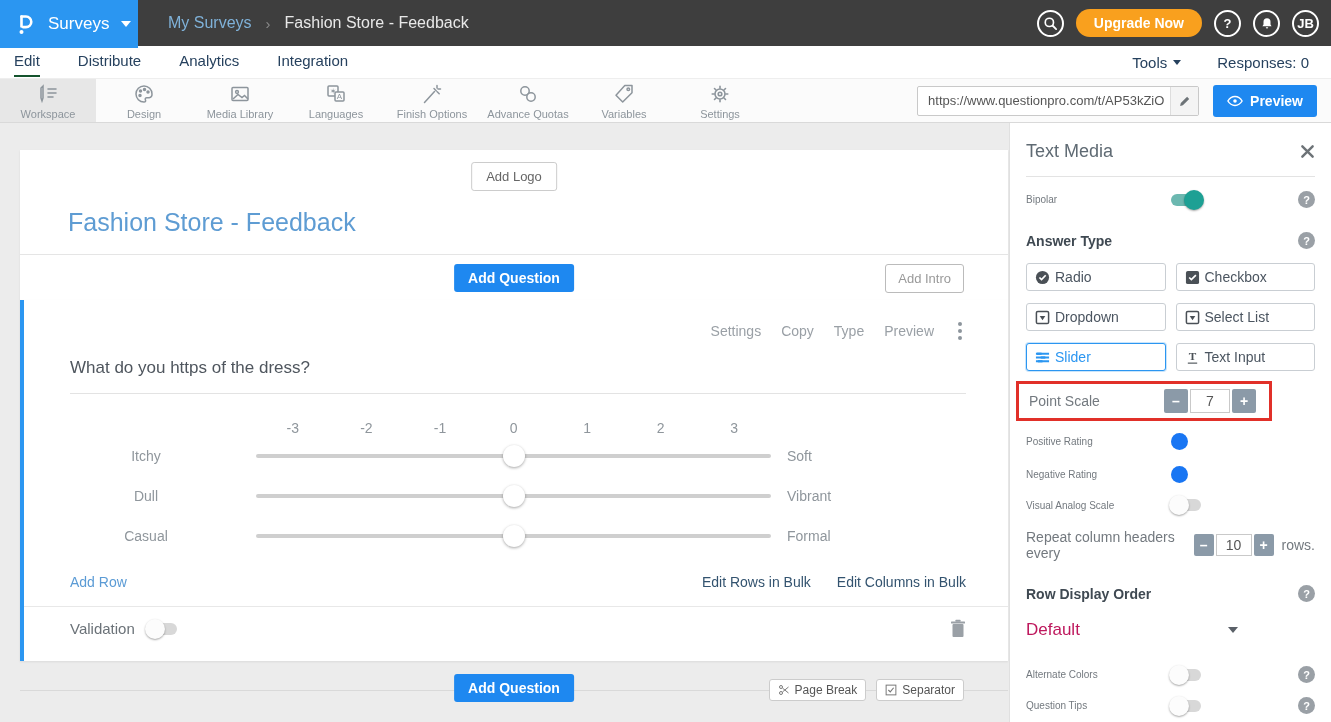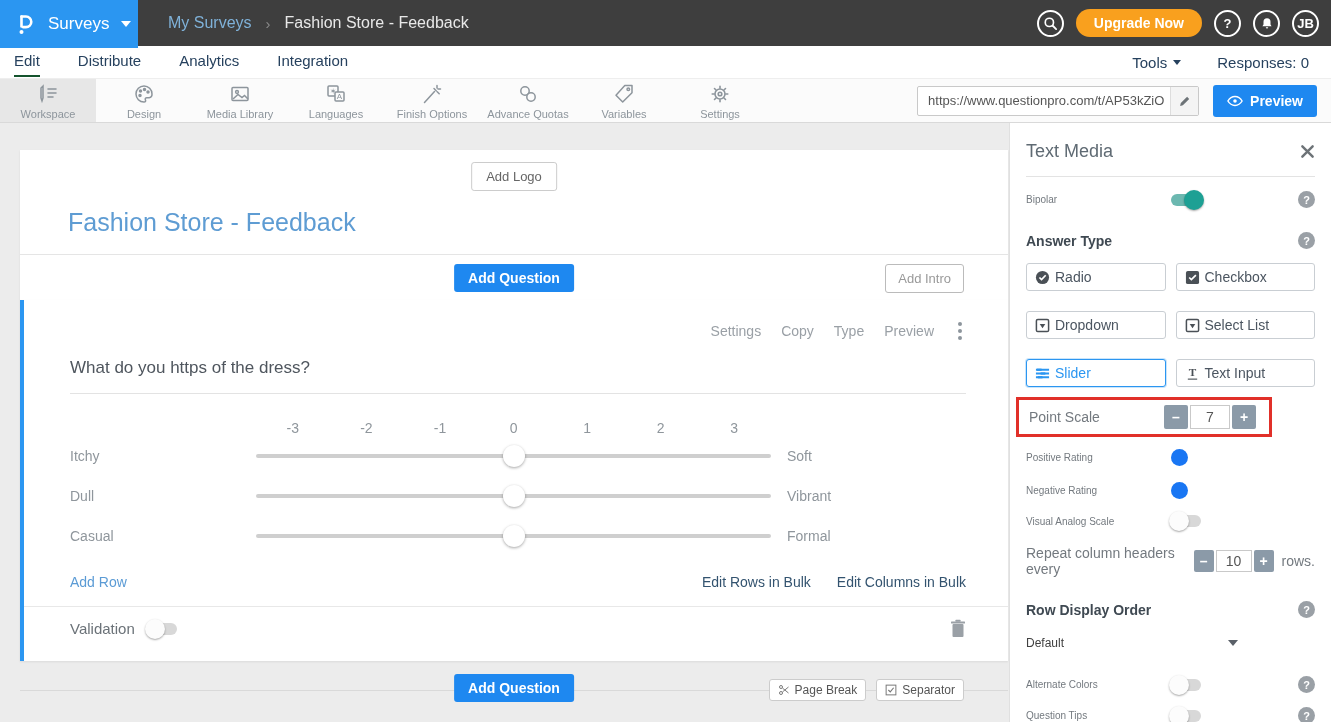--- a/index.html
+++ b/index.html
@@ -57,21 +57,21 @@
   .card2 { top:177px; height:361px; border-left:4px solid #2b96f1; padding:0 42px 0 46px; }
   .q-actions { display:flex; justify-content:flex-end; align-items:center; gap:20px; margin-top:20px; color:#9aa0a6; font-size:14px; }
   .q-actions span { cursor:pointer; }
   .kebab { display:flex; flex-direction:column; gap:3px; cursor:pointer; padding:2px 4px; }
   .kebab i { width:4px; height:4px; border-radius:50%; background:#8d959c; }
   .q-text { margin-top:16px; font-size:17px; color:#4f565e; }
   .q-hr { margin-top:15px; border-bottom:1px solid #e3e3e3; }
   .scale-header { margin-top:26px; margin-left:186px; width:515px; display:flex; }
   .scale-header span { flex:1; text-align:center; color:#8f969c; font-size:14px; }
   .slider-row { display:flex; align-items:center; height:40px; }
-  .sl-left { width:152px; text-align:left; color:#8f969c; font-size:14px; }
+  .sl-left { width:152px; text-align:center; color:#8f969c; font-size:14px; }
   .sl-track-wrap { width:515px; margin-left:34px; position:relative; height:20px; }
   .sl-track { position:absolute; top:8px; left:0; right:0; height:4px; background:#cfcfcf; border-radius:2px; }
   .sl-handle { position:absolute; top:-1px; left:50%; transform:translateX(-50%); width:22px; height:22px; border-radius:50%; background:#fff; box-shadow:0 1px 3px rgba(0,0,0,.35); cursor:pointer; }
   .sl-right { margin-left:16px; color:#8f969c; font-size:14px; }
   .row-links { display:flex; align-items:center; margin-top:18px; font-size:14px; }
   .add-row { color:#5b9bd5; cursor:pointer; }
   .bulk-links { margin-left:auto; display:flex; gap:26px; }
   .bulk-links span { color:#33536f; cursor:pointer; }
   .validation-row { margin:16px -42px 0 -46px; padding:12px 42px 0 46px; border-top:1px solid #e8e8e8; display:flex; align-items:center;text-align:right; }
   .validation-row .vlabel { color:#6b7278; font-size:15px; margin-right:12px; }
@@ -93,34 +93,34 @@
   
   .panel { position:absolute; top:123px; left:1009px; width:322px; height:599px; background:#fff; border-left:1px solid #e0e0e0; padding:0 16px; }
   .panel-title-row { display:flex; align-items:center; margin-top:18px; }
   .panel-title { font-size:18px; color:#5f6a73; }
   .close-x { margin-left:auto; cursor:pointer; }
   .panel-hr { margin-top:14px; border-bottom:1px solid #e3e3e3; }
   .prow { display:flex; align-items:center; }
   .prow .lab { width:145px; color:#73797f; font-size:10px; flex:none; }
   .phead { font-size:14px; font-weight:bold; color:#3f4952; }
   .help { margin-left:auto; width:17px; height:17px; border-radius:50%; background:#9aa0a6; color:#fff; font-size:11px; font-weight:bold; display:flex; align-items:center; justify-content:center; cursor:pointer; flex:none; }
-  .atype-grid { margin-top:14px; display:grid; grid-template-columns:1fr 1fr; gap:20px 10px; }
+  .atype-grid { margin-top:14px; display:grid; grid-template-columns:1fr 1fr; gap:12px 10px; }
   .atype-btn { height:28px; border:1px solid #c9ced3; border-radius:3px; background:#fff; display:flex; align-items:center; gap:5px; padding:0 8px; font-size:14px; color:#4b5560; cursor:pointer; }
   .atype-btn.selected { border:1px solid #2b96f1; color:#2b96f1; box-shadow:0 0 0 1px rgba(43,150,241,.25); }
   .red-wrap { margin-top:10px; margin-left:-10px; width:256px; border:3px solid #e13029; padding:5px 8px 5px 10px; display:flex; align-items:center; }
   .red-wrap .lab { width:135px; color:#73797f; font-size:14px; }
   .stepper { display:flex; align-items:center; }
   .step-btn { width:24px; height:24px; background:#8b9aa8; color:#fff; border:none; font-size:14px; font-weight:bold; cursor:pointer; border-radius:2px; line-height:1; }
   .step-val { width:40px; height:24px; border:1px solid #c9c9c9; background:#fff; text-align:center; font-size:14px; color:#555; line-height:22px; margin:0 2px; }
   .blue-dot { width:17px; height:17px; border-radius:50%; background:#1976f3; cursor:pointer; }
   .repeat-row { margin-top:18px; display:flex; align-items:center; gap:8px; color:#73797f; font-size:14px; }
   .repeat-row .step-btn { width:20px; height:22px; }
   .repeat-row .step-val { width:36px; height:22px; line-height:20px; }
   .select-row { margin-top:18px; display:flex; align-items:center; width:212px; cursor:pointer; }
-  .select-row .val { color:#404040; font-size:12px;text-align:center; }
+  .select-row .val { color:#be185d; font-size:17px;text-align:center; }
   .select-caret { margin-left:auto; width:0; height:0; border-left:5px solid transparent; border-right:5px solid transparent; border-top:6px solid #5a6068; } .mt12{margin-top:12px} .mt14{margin-top:14px} .mt16{margin-top:16px} .mt24{margin-top:24px} .mt26{margin-top:26px}
 </style>
 </head>
 <body>
 
 <div class="topbar">
   <div class="logo-block">
     <svg width="24" height="24" viewBox="0 0 24 24">
       <path d="M7.5 4.5h4.5a5.3 5.3 0 1 1 0 10.6H9" stroke="#fff" stroke-width="2.6" fill="none" stroke-linecap="round"></path>
       <path d="M7.5 4.5v10" stroke="#fff" stroke-width="2.6" stroke-linecap="round"></path>

